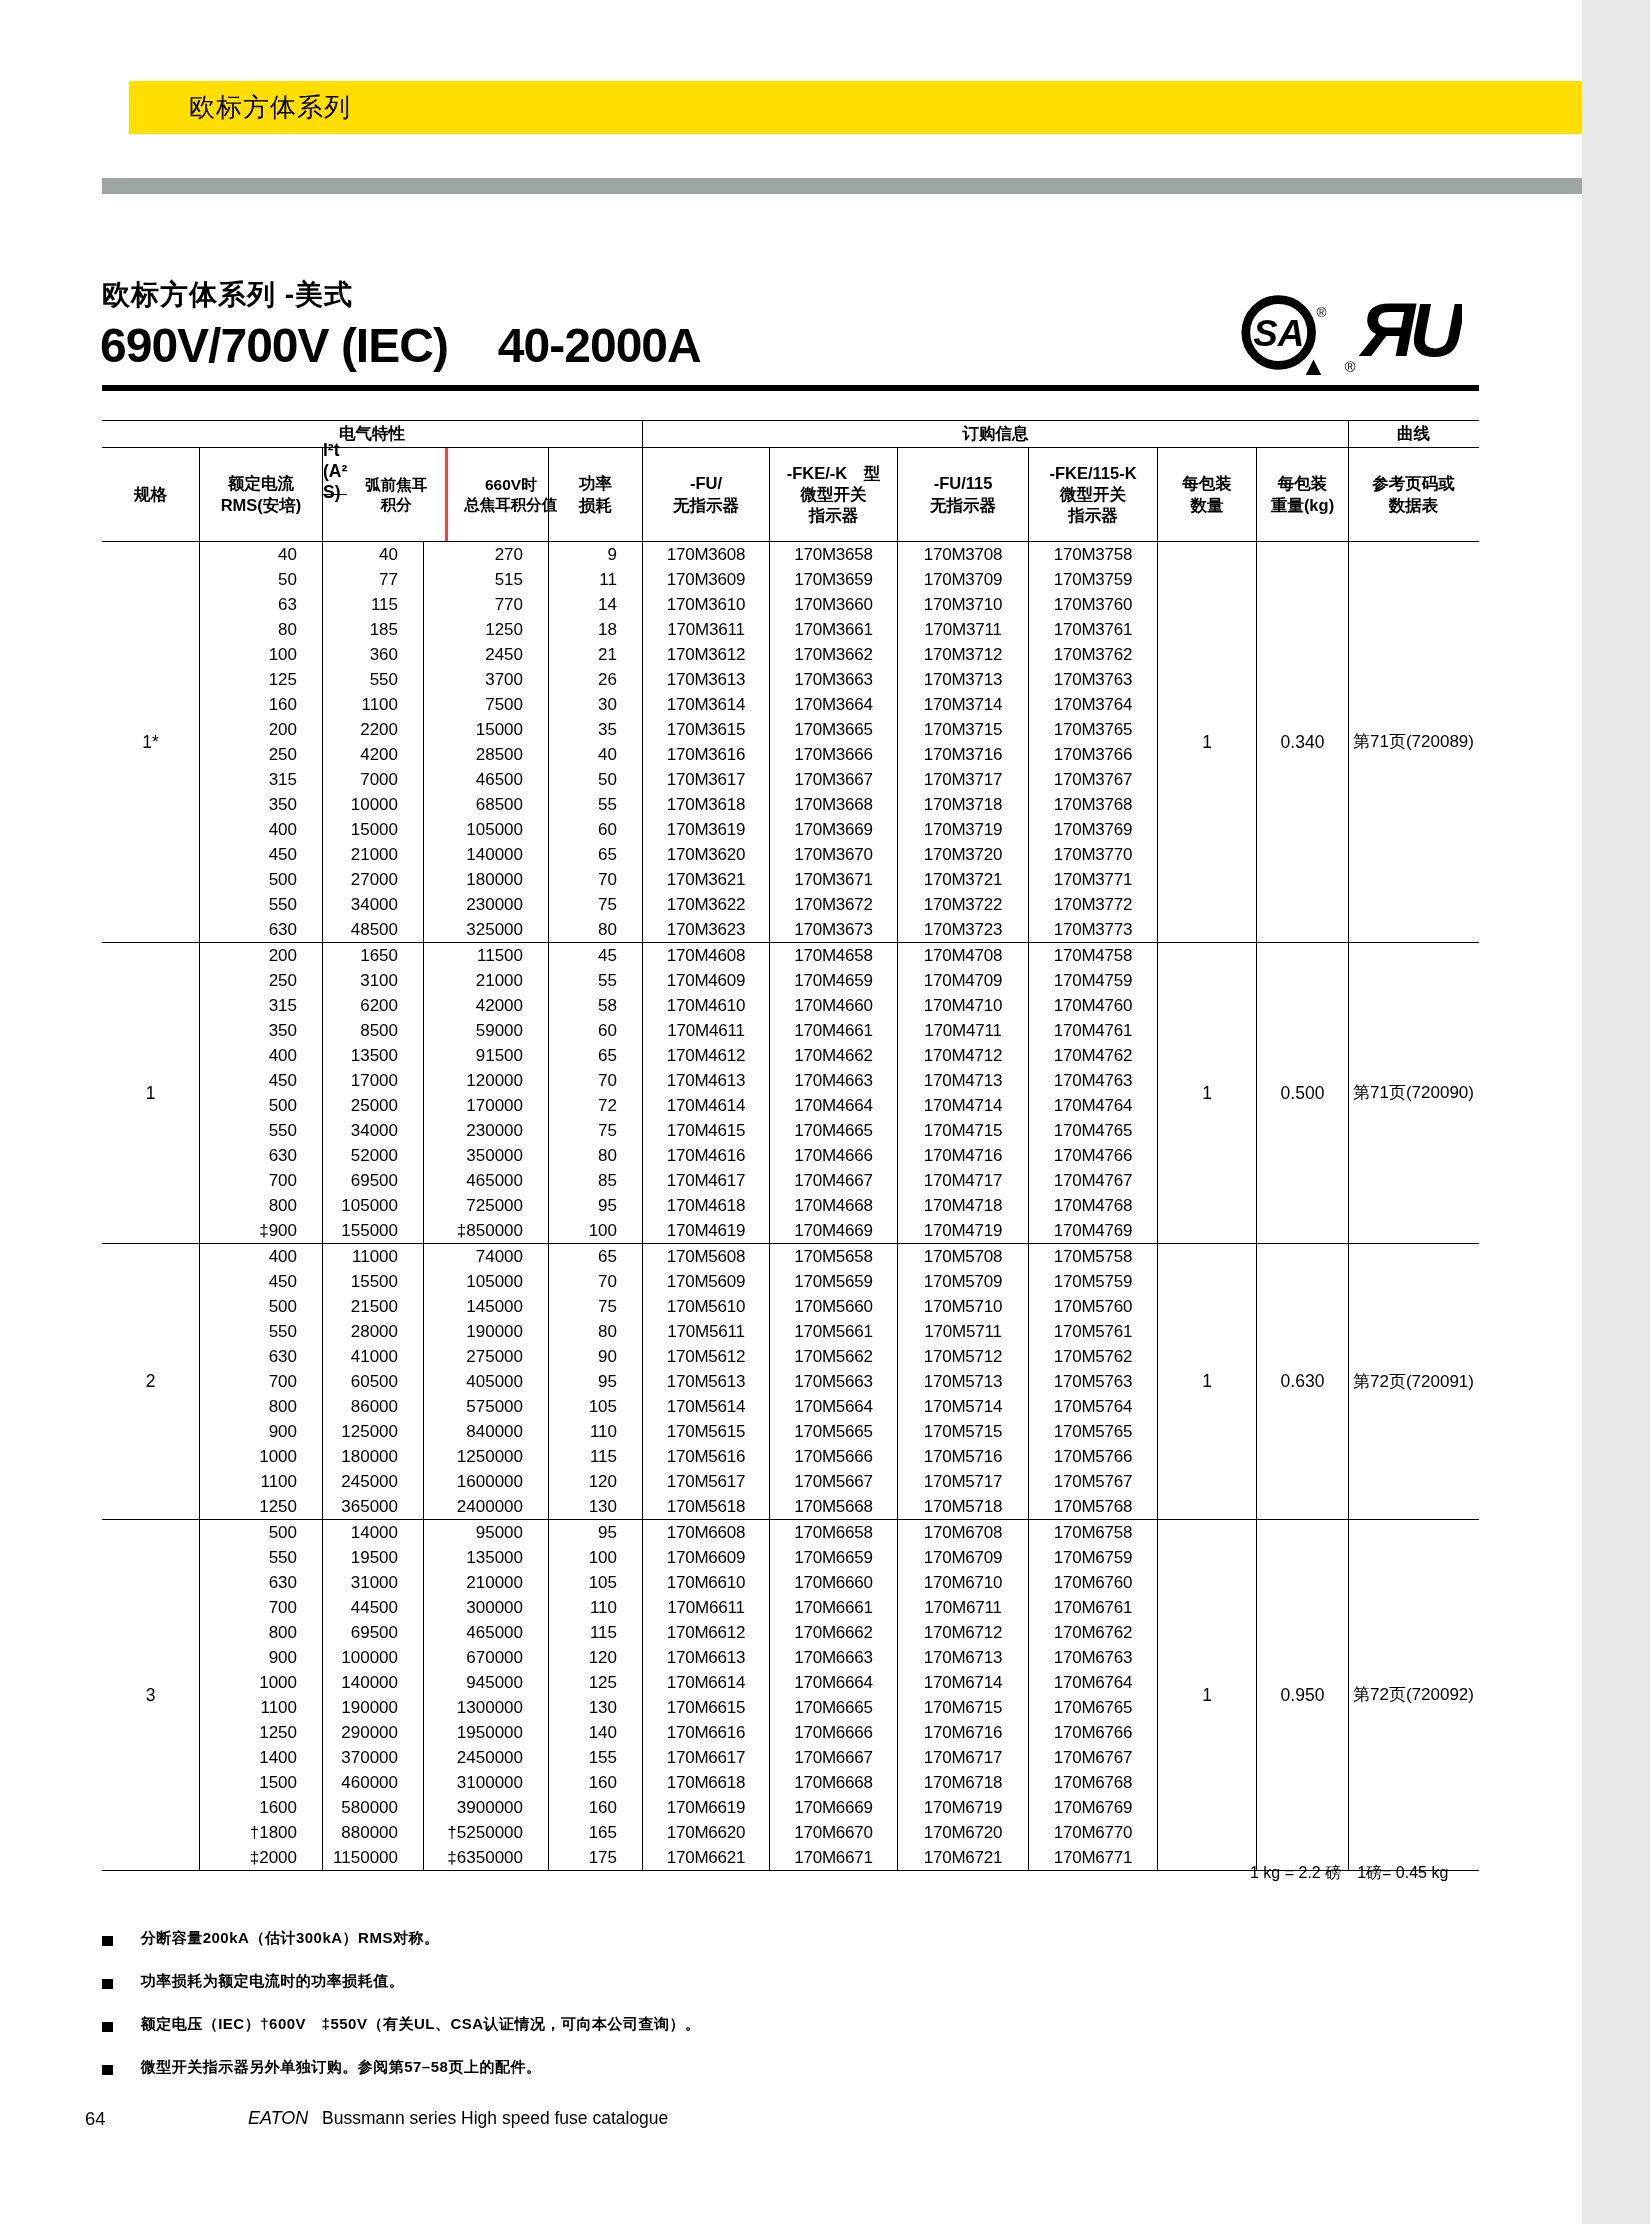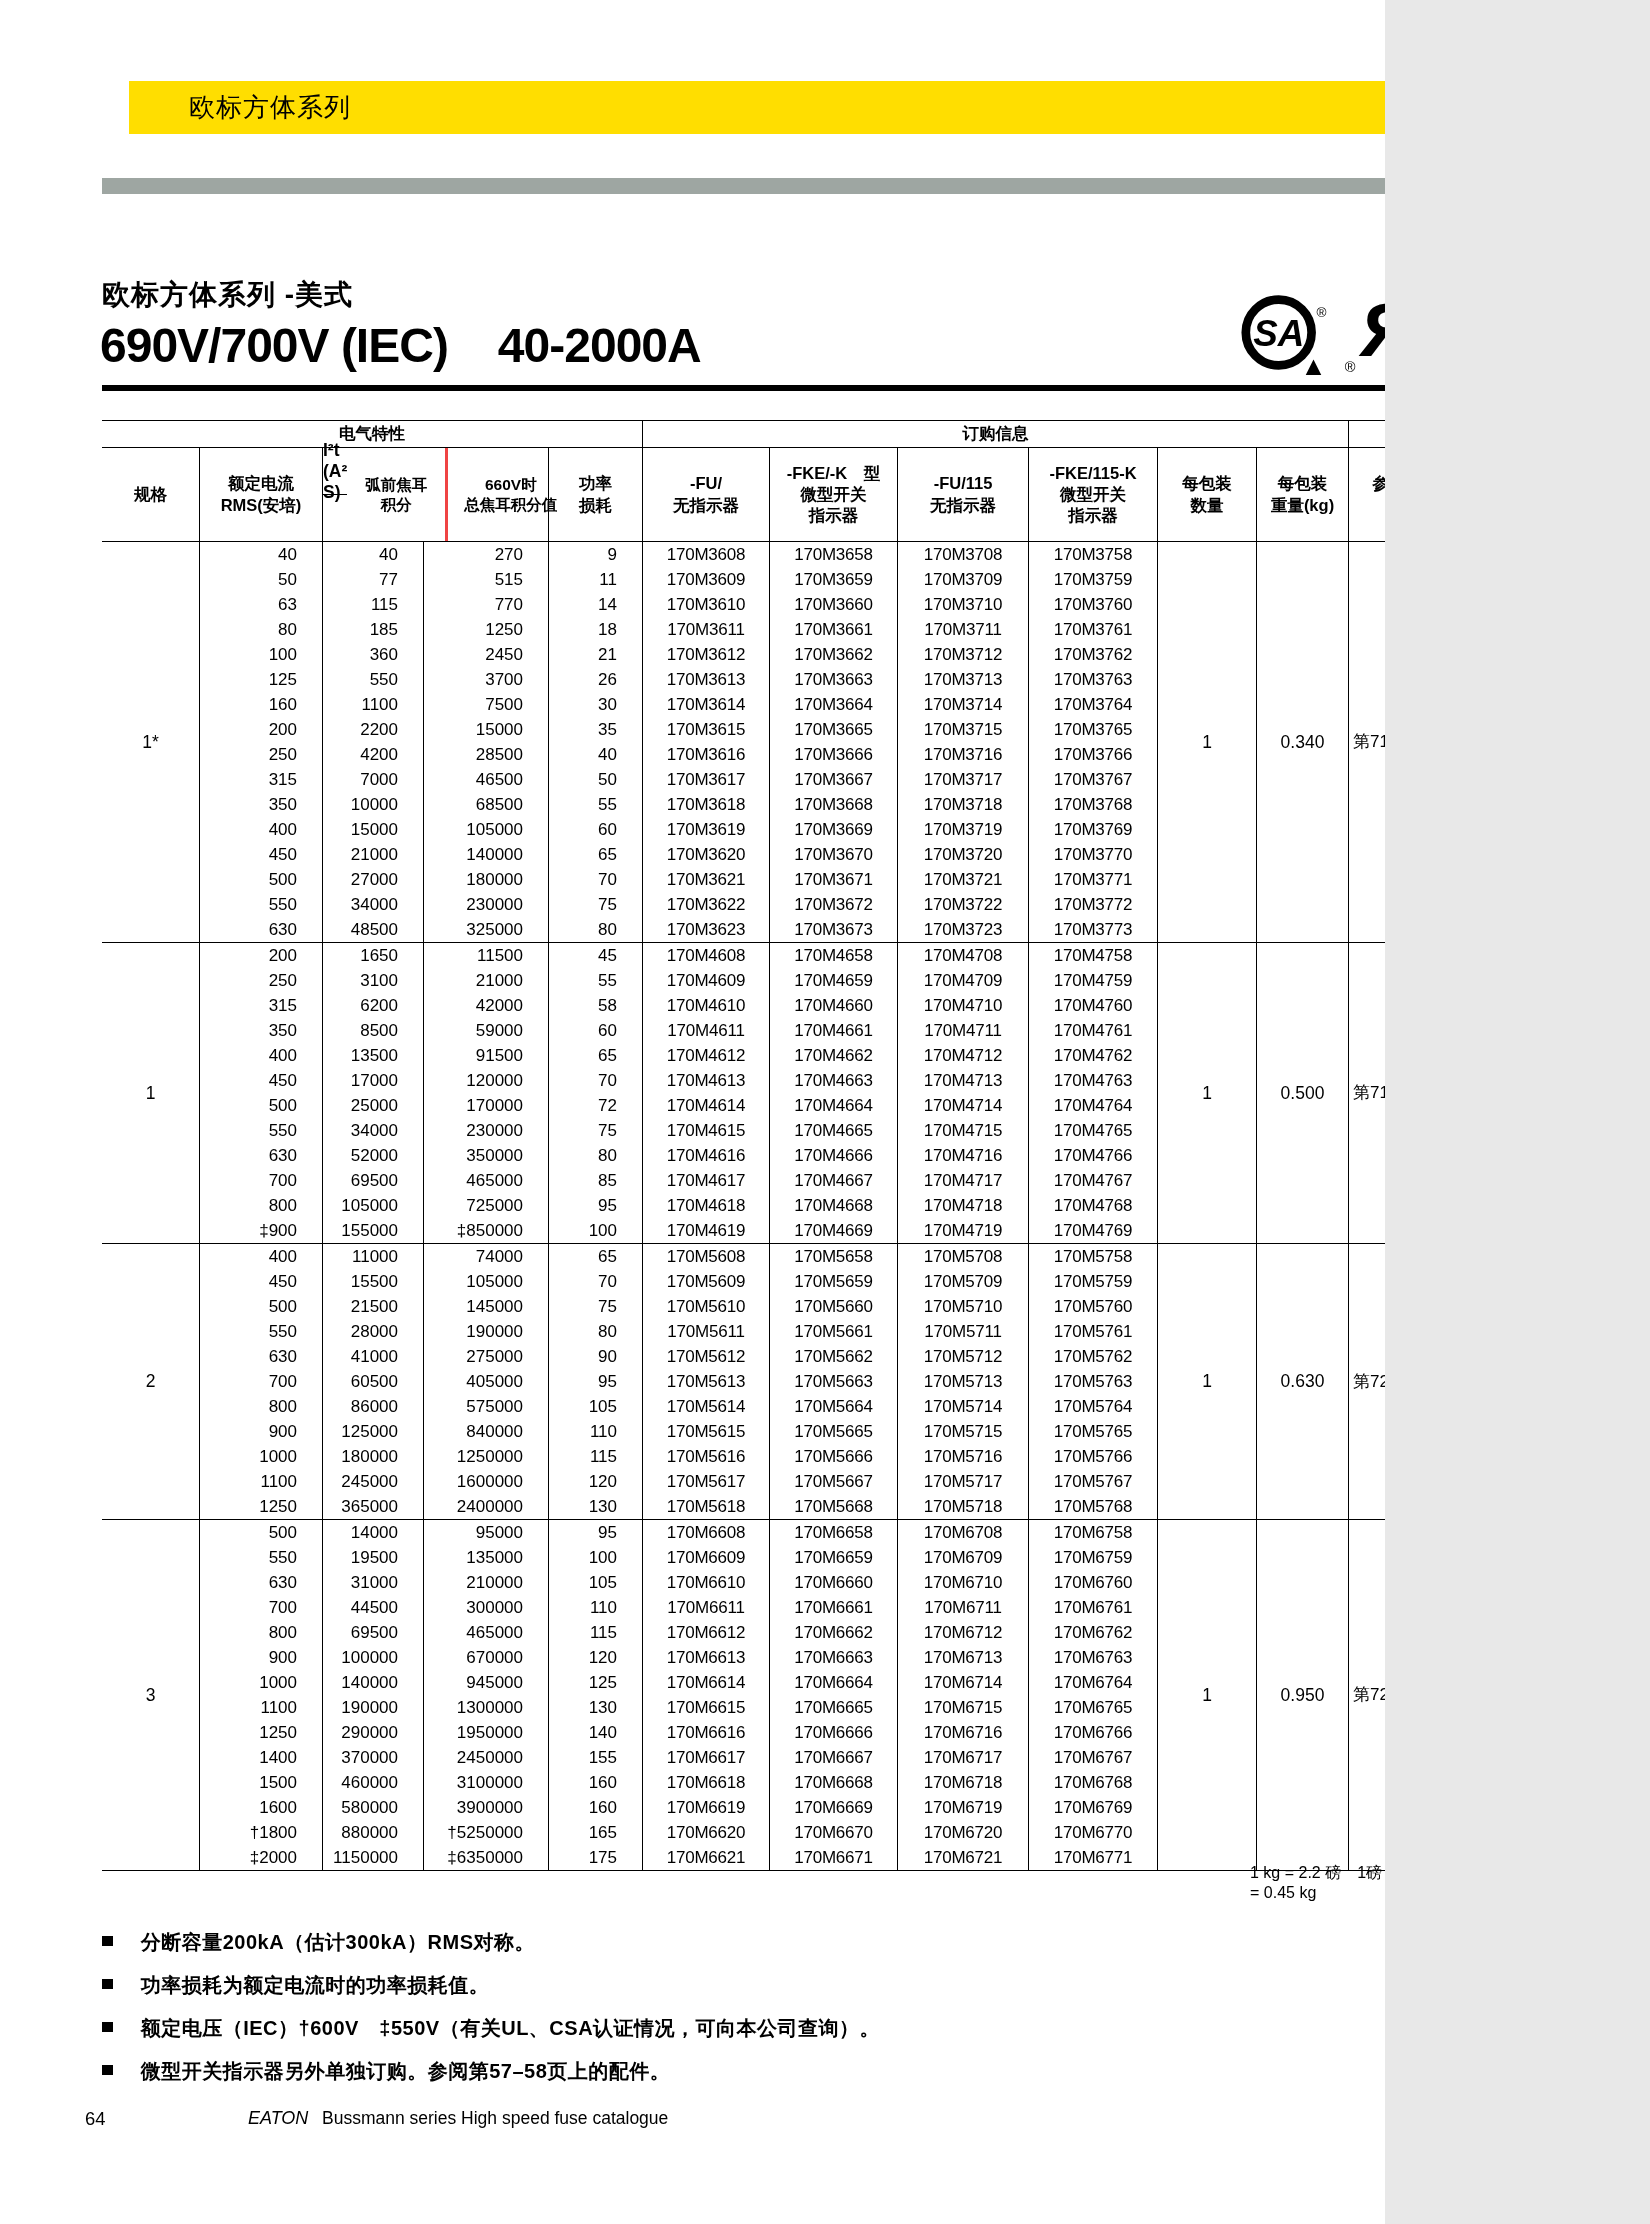--- a/index.html
+++ b/index.html
@@ -1,16 +1,16 @@
 <!DOCTYPE html>
 <html><head>
 <meta charset="utf-8">
 <style>
   html,body{margin:0;padding:0;background:#e8e8e8;}
-  .page{position:relative;width:1385px;height:2224px;background:#ffffff;overflow:hidden;
+  .page{position:relative;width:1582px;height:2224px;background:#ffffff;overflow:hidden;
         font-family:"Liberation Sans", sans-serif;color:#000;}
 
   
   .banner{position:absolute;left:129px;top:81px;right:0;height:53px;display:flex;align-items:center;}
   .banner-text{margin-left:60px;font-size:26px;letter-spacing:1px;}
   .graybar{position:absolute;left:102px;top:178px;right:0;height:15.5px;}
 
   
   .series-title{position:absolute;left:102px;top:276px;font-size:28px;font-weight:bold;letter-spacing:1px;}
   .main-title{position:absolute;left:100px;top:318px;font-size:48px;font-weight:900;letter-spacing:-1px;}
@@ -51,21 +51,21 @@
   .gcol.num .drow{text-align:right;padding-right:25px;}
   .gcol.pn  .drow{text-align:center;letter-spacing:-0.2px;}
   .gcell{display:flex;align-items:center;justify-content:center;font-size:17.5px;}
   .refcell{line-height:36px;font-size:17px;}
 
   
   .kg-note{position:absolute;left:1250px;top:1863px;font-size:16px;}
   .notes{position:absolute;left:102px;top:1929px;}
   .note{display:flex;align-items:flex-start;height:43px;}
   .bullet{width:10.7px;height:10.7px;background:#000;margin-top:6.8px;flex:0 0 auto;}
-  .note-text{margin-left:28px;font-size:20px;font-weight:600;letter-spacing:0.5px;}
+  .note-text{margin-left:28px;font-size:15px;font-weight:600;letter-spacing:0.5px;}
 
   
   .footer{position:absolute;left:0;top:2108px;width:100%;height:29px;}
   .page-num{position:absolute;left:85px;font-size:18.4px;}
   .brand{position:absolute;left:248px;font-size:18px;font-style:italic;}
   .catalog{position:absolute;left:322px;font-size:17.5px;}
 </style>
 </head>
 <body>
 

